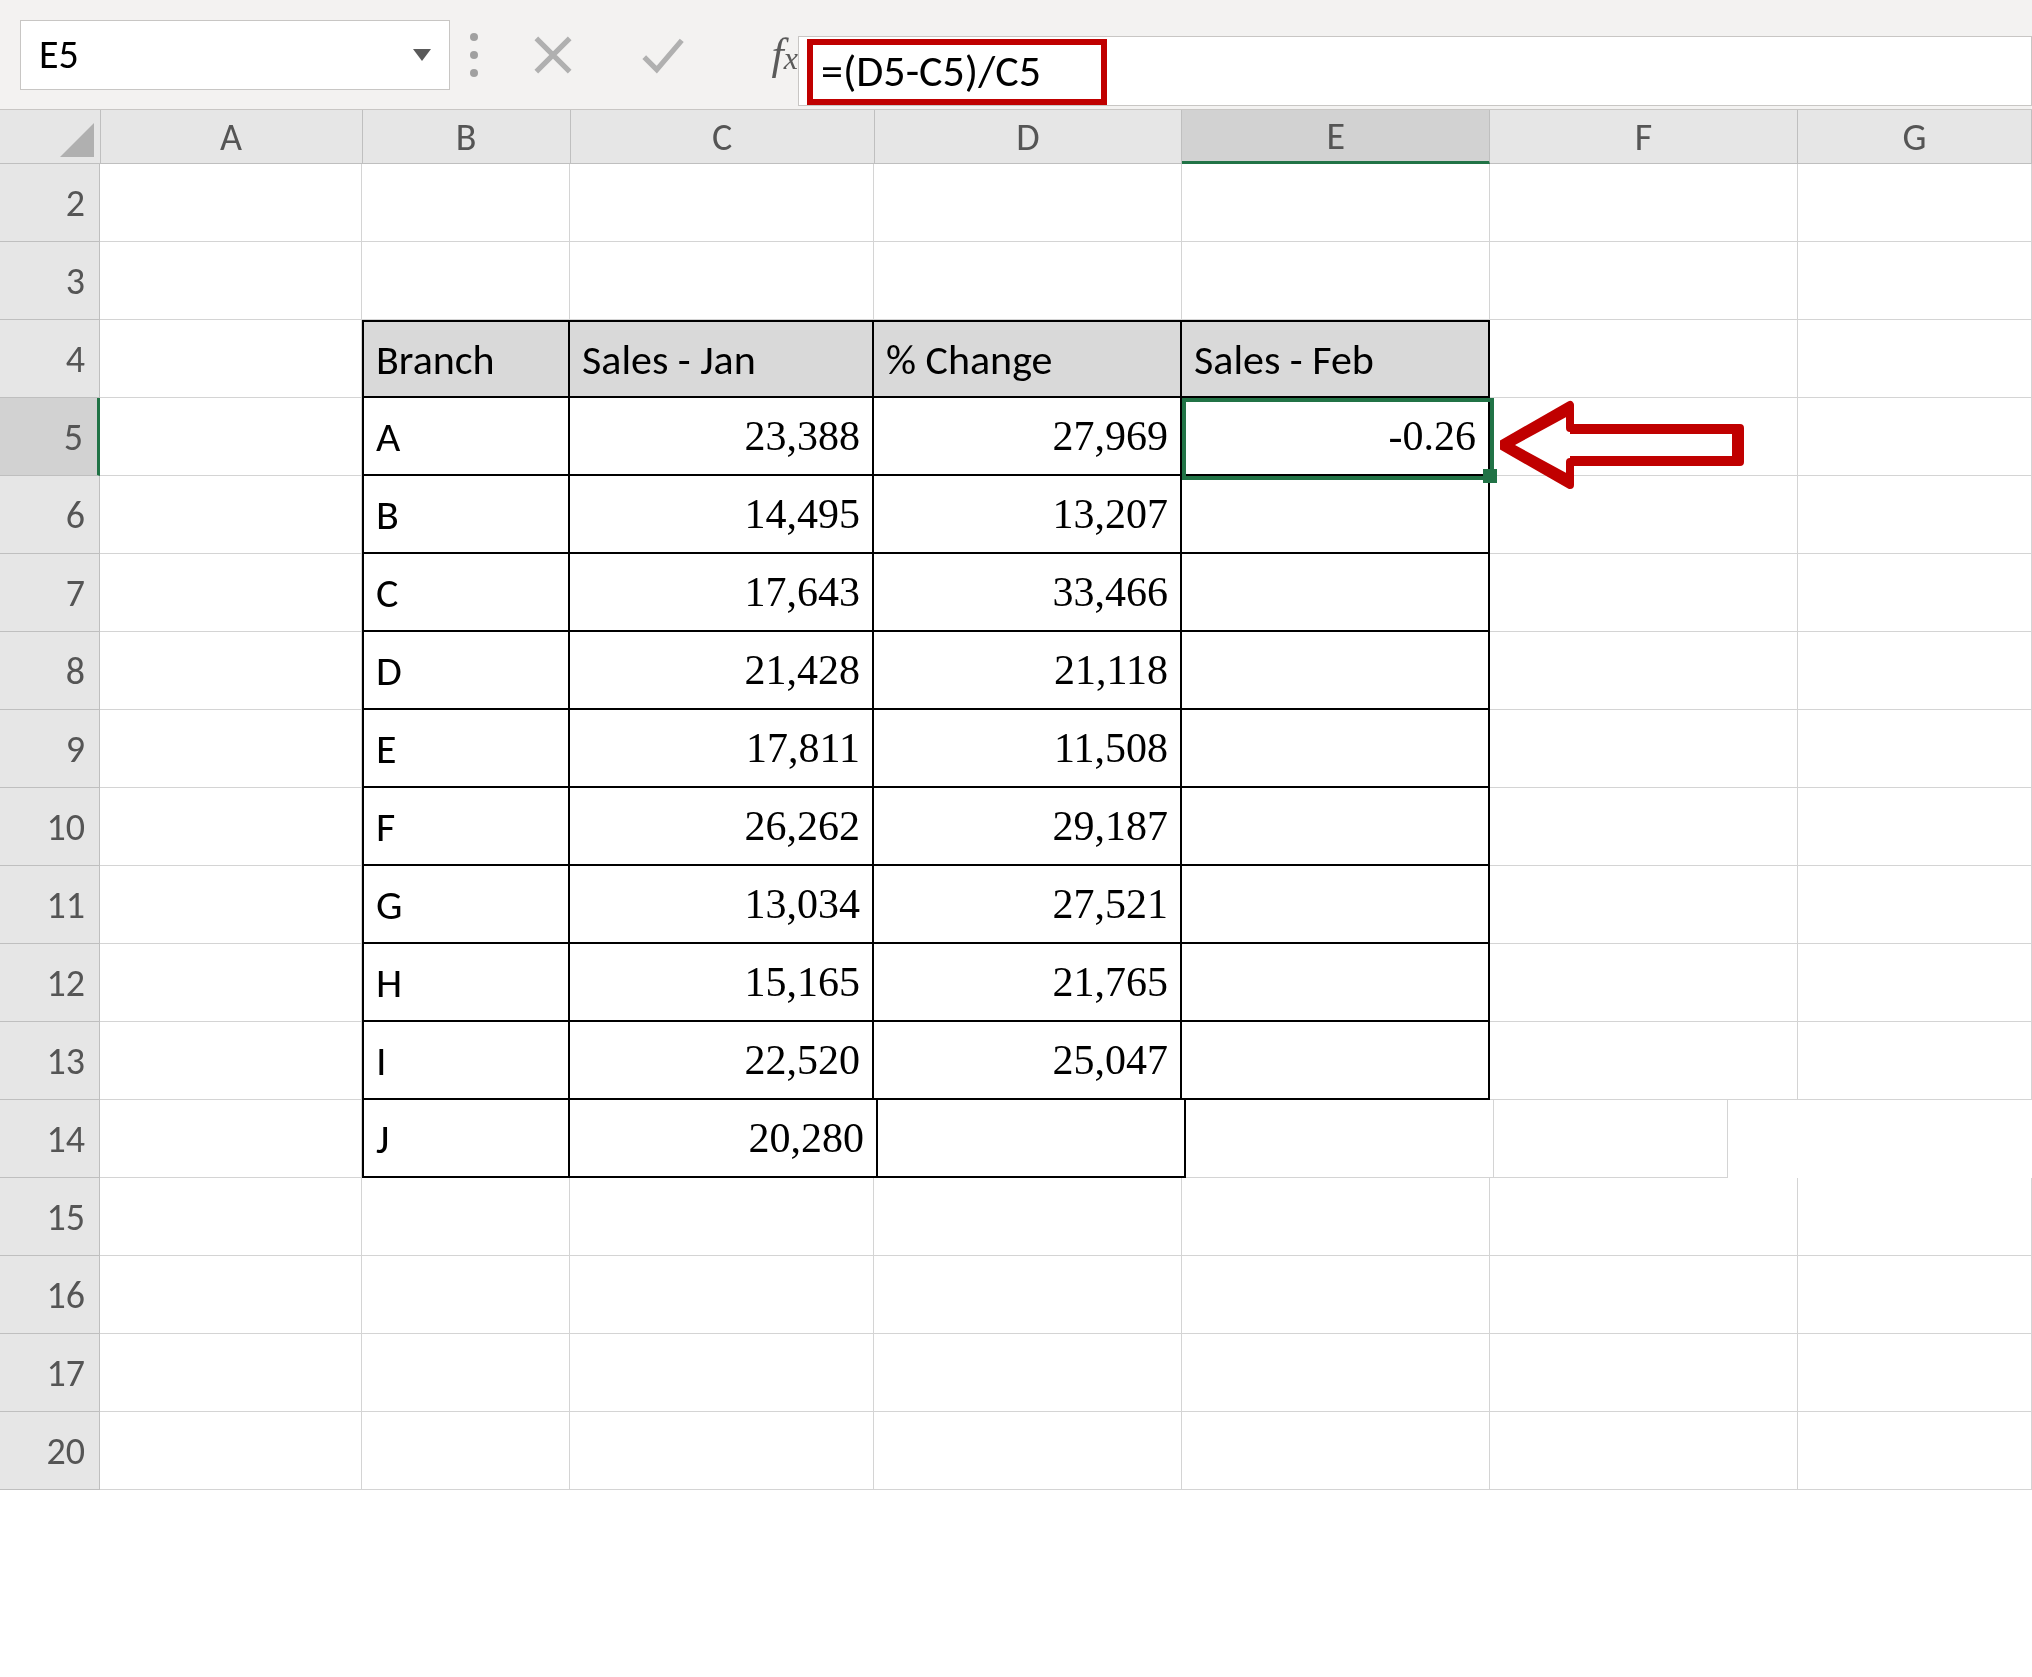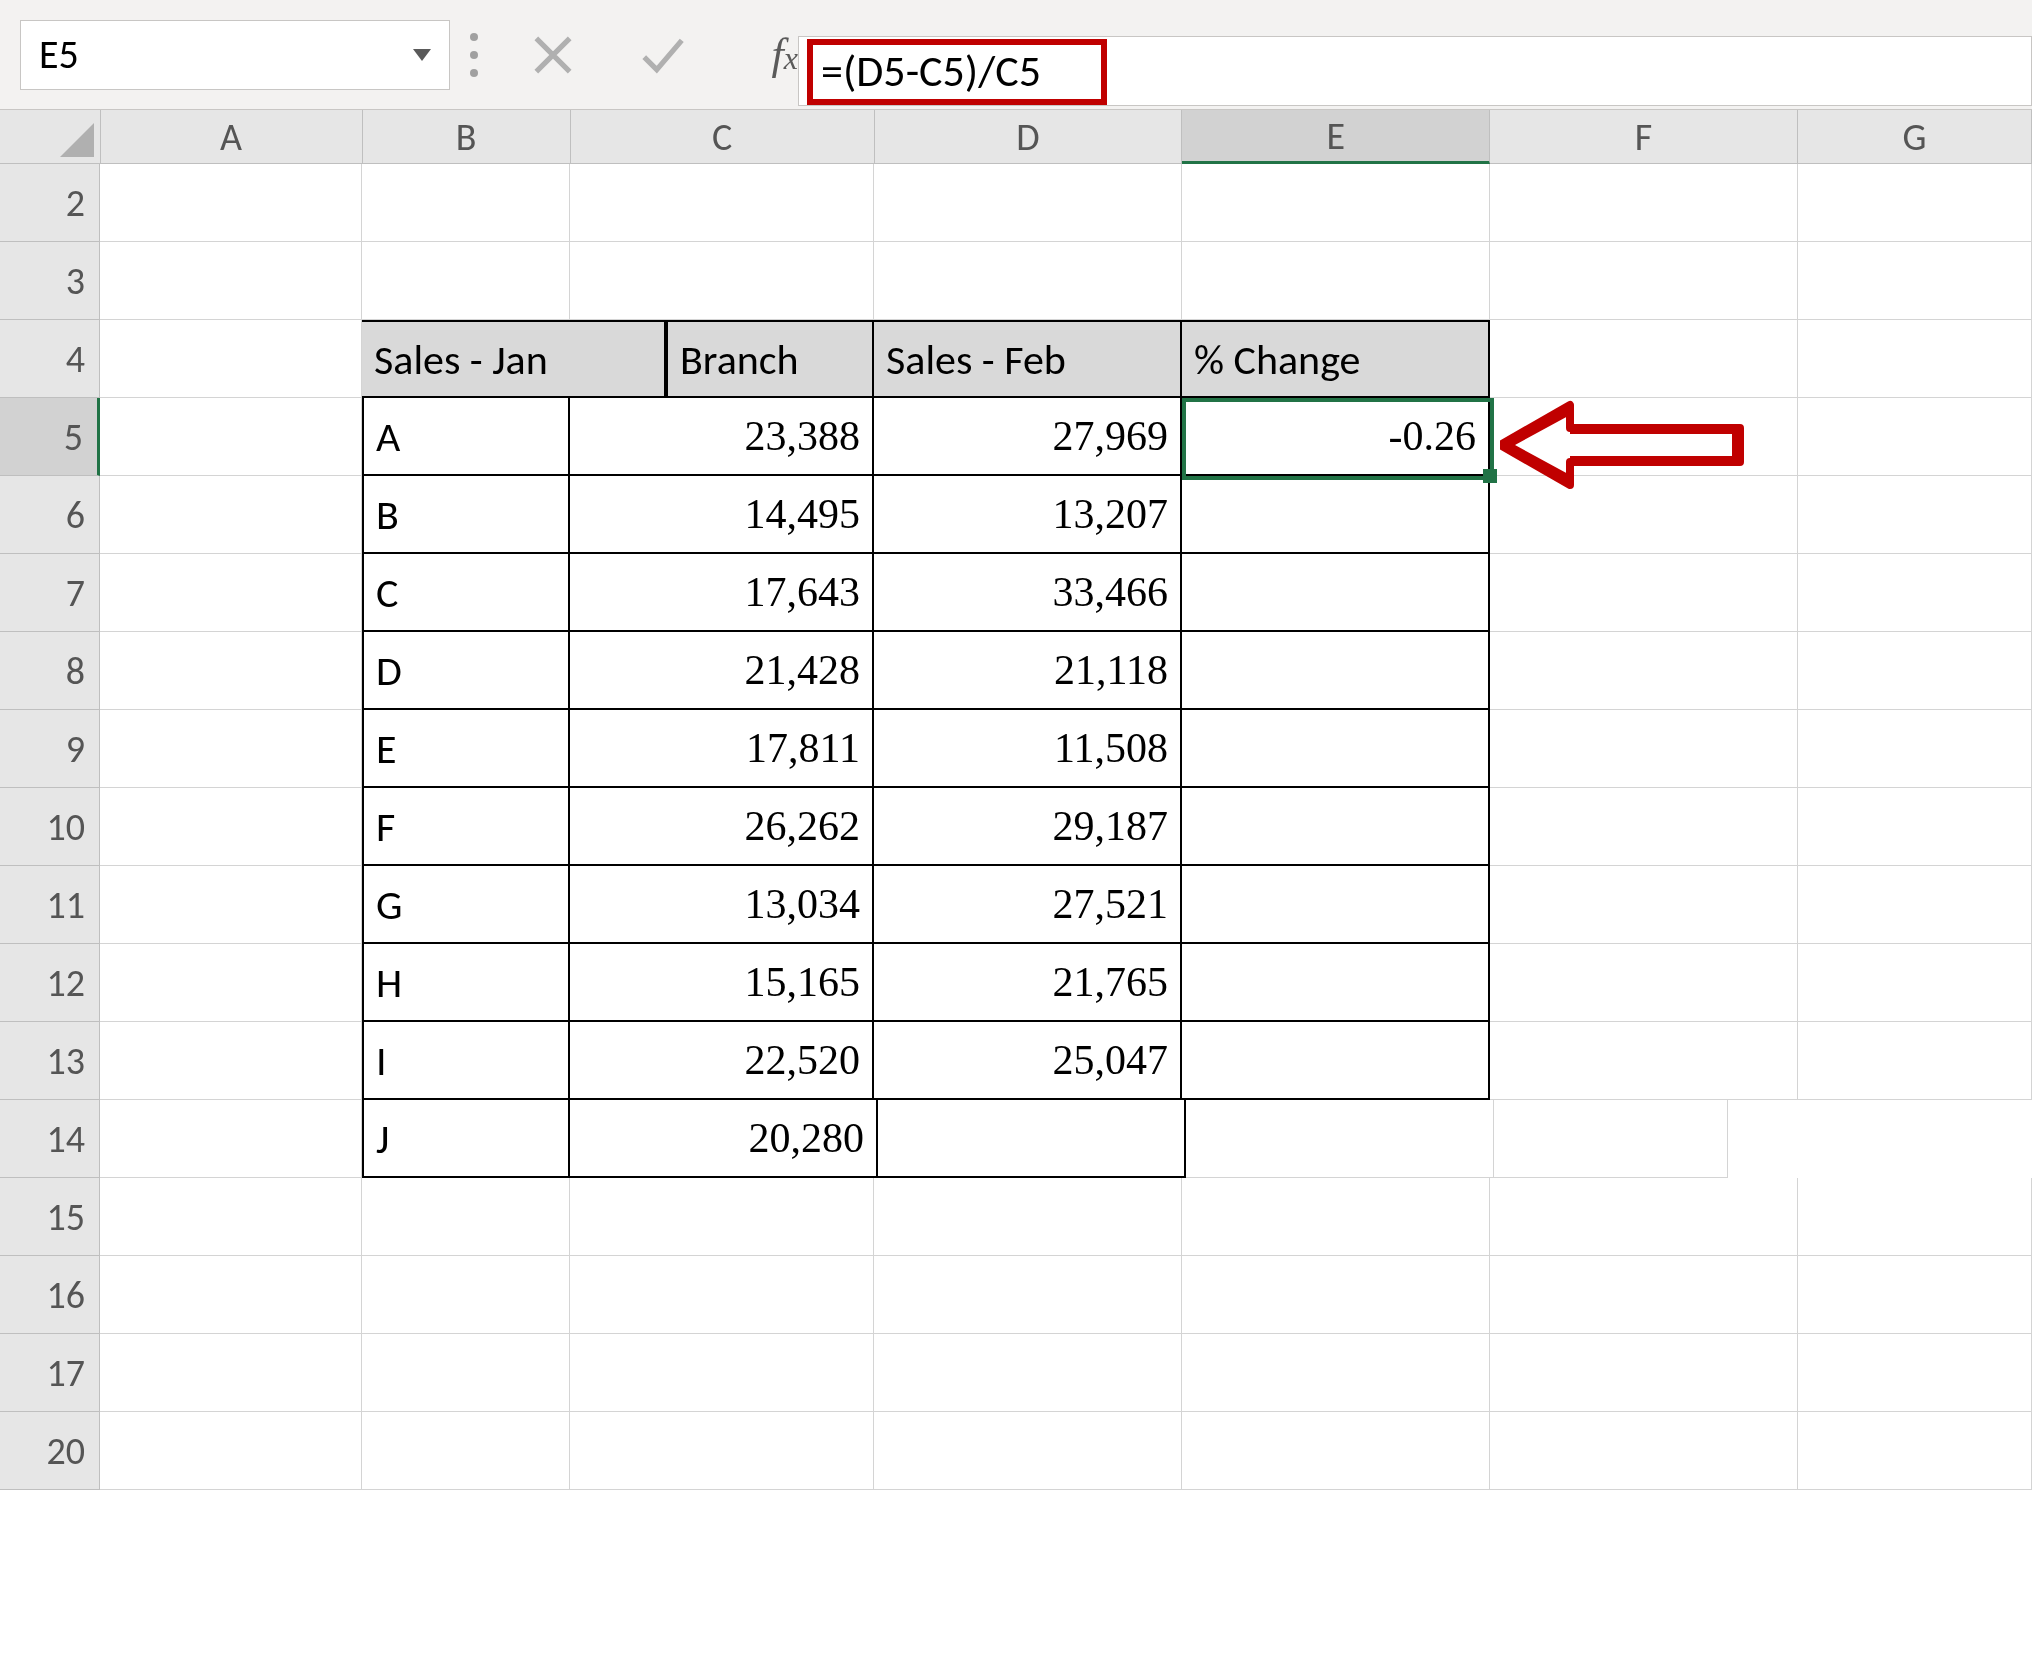--- a/index.html
+++ b/index.html
@@ -181,24 +181,24 @@
     <div class="cell col-C"></div>
     <div class="cell col-D"></div>
     <div class="cell col-E"></div>
     <div class="cell col-F"></div>
     <div class="cell col-G"></div>
   </div>
 
   <div class="row">
     <div class="row-h">4</div>
     <div class="cell col-A"></div>
+    <div class="cell col-B tbl th top left txt">Branch</div>
     <div class="cell col-C tbl th top txt">Sales - Jan</div>
-    <div class="cell col-B tbl th top left txt">Branch</div>
+    <div class="cell col-E tbl th top txt">% Change</div>
     <div class="cell col-D tbl th top txt">Sales - Feb</div>
-    <div class="cell col-E tbl th top txt">% Change</div>
     <div class="cell col-F"></div>
     <div class="cell col-G"></div>
   </div>
 
   <div class="row">
     <div class="row-h active">5</div>
     <div class="cell col-A"></div>
     <div class="cell col-B tbl left txt">A</div>
     <div class="cell col-C tbl num">23,388</div>
     <div class="cell col-D tbl num">27,969</div>

